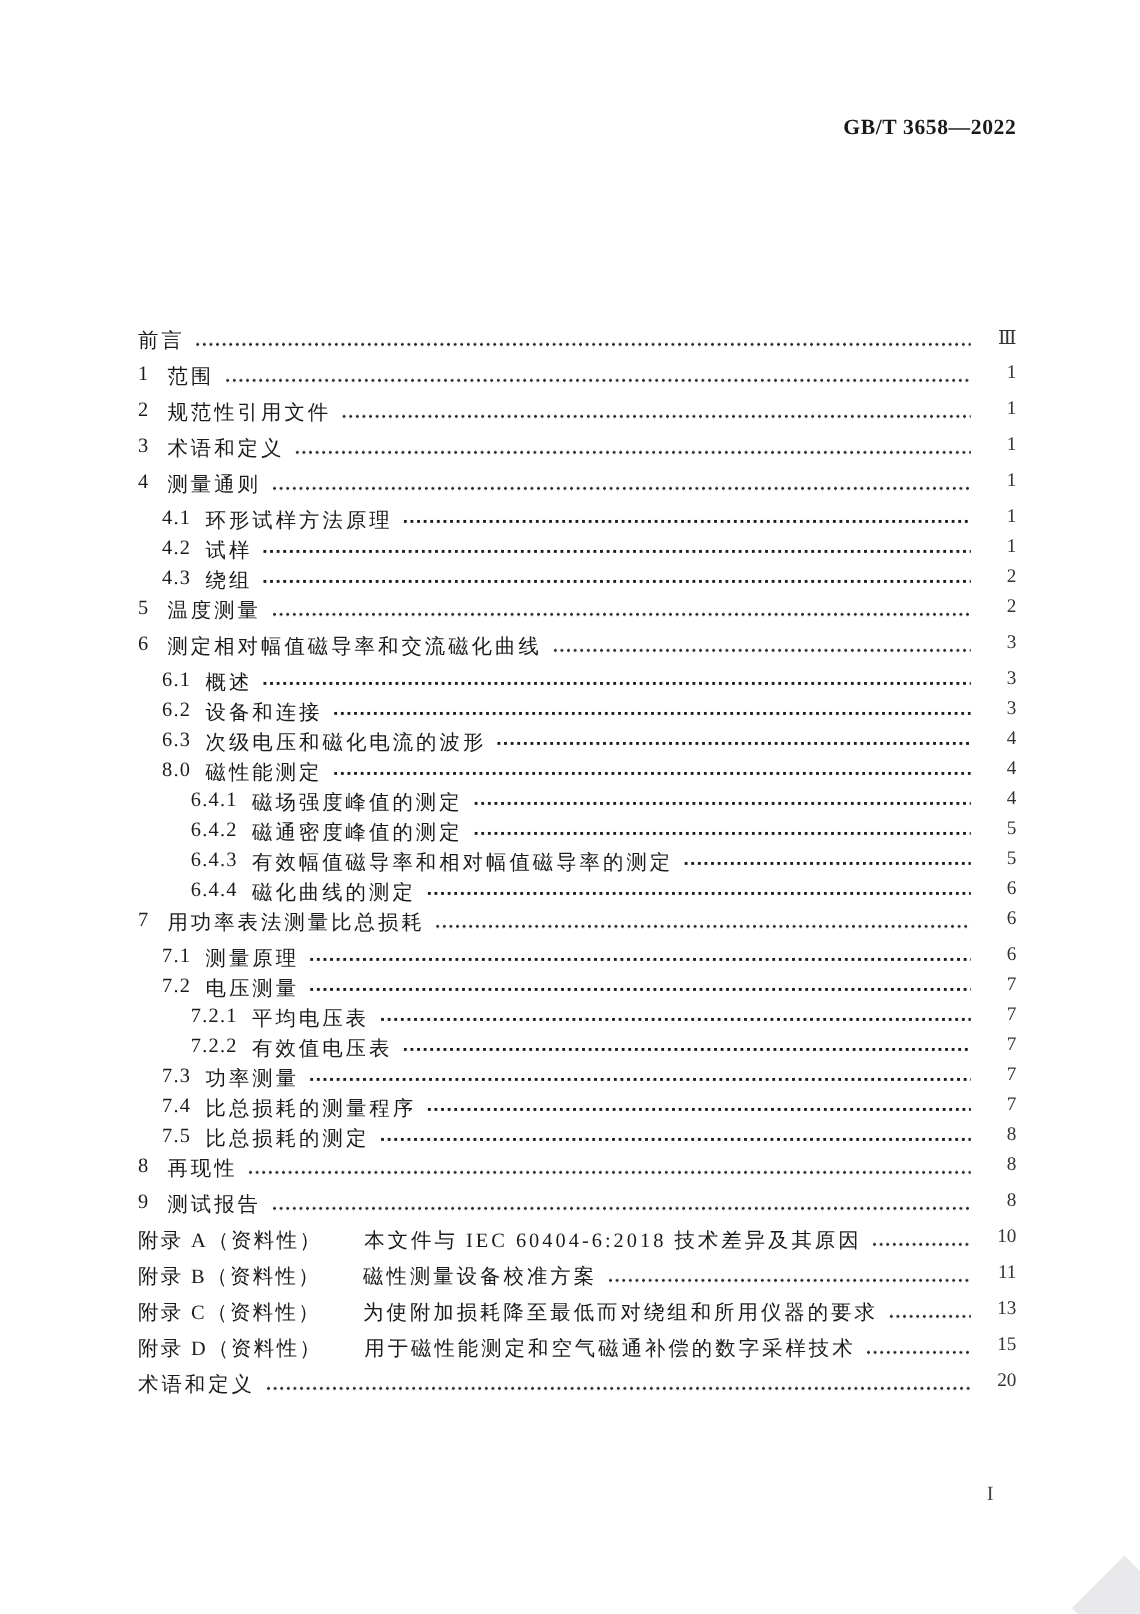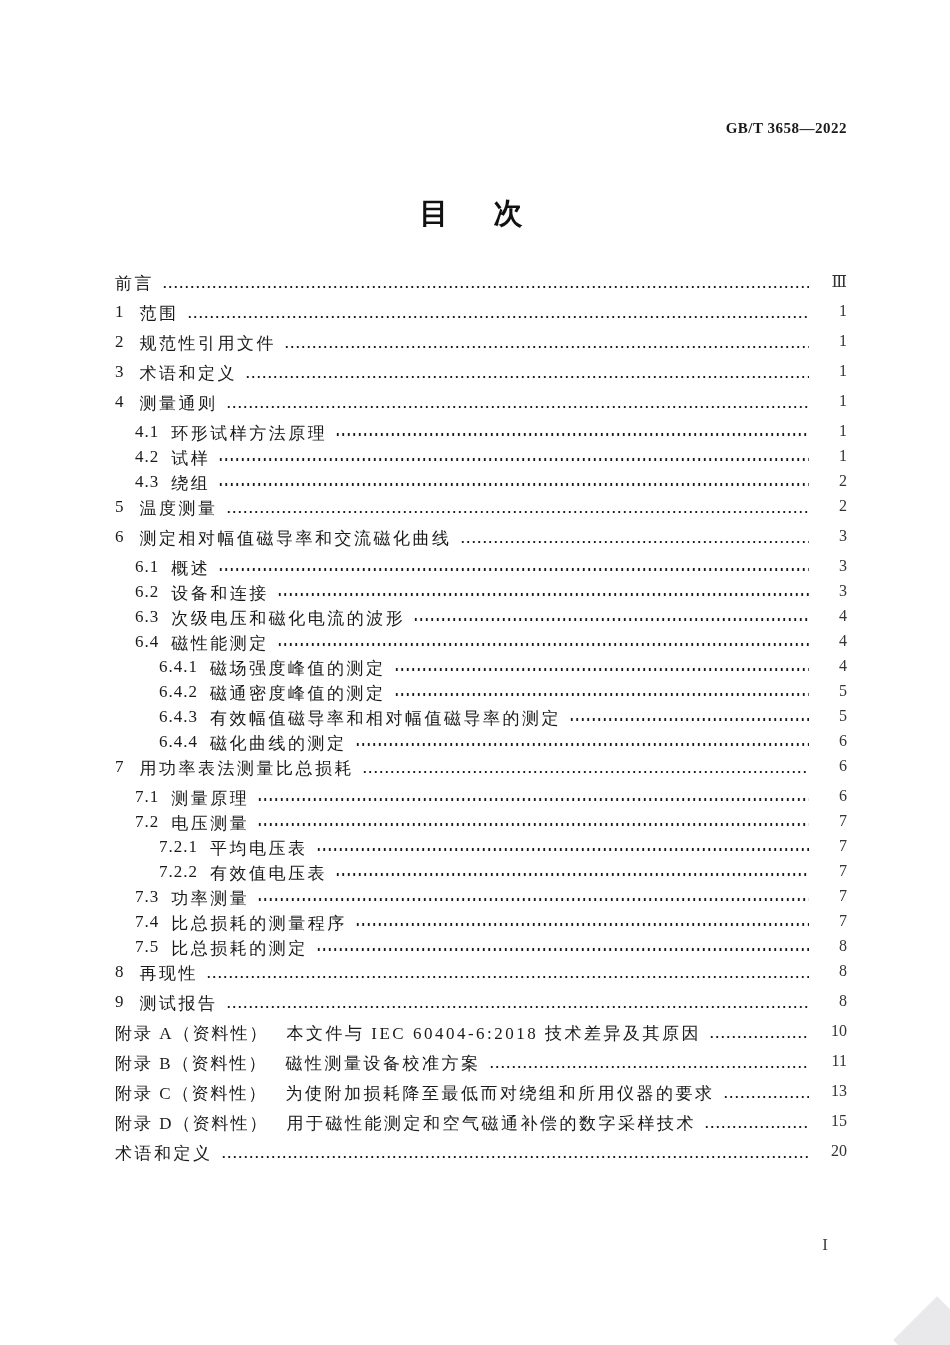--- a/index.html
+++ b/index.html
@@ -12,22 +12,22 @@
   html,body{background:#fff;}
   .page{
     position:relative;
     width:950px;height:1345px;
     background:var(--page-bg);
     overflow:hidden;
     font-family:"Liberation Serif","DejaVu Serif",serif;
     color:var(--text-color);
   }
   .header-code{
-    position:absolute;top:120px;right:103px;
-    font-size:15px;font-weight:bold;
+    position:absolute;top:96px;right:103px;
+    font-size:18px;font-weight:bold;
     letter-spacing:0.5px;
     font-family:"Liberation Serif","DejaVu Serif",serif;
     text-align:center;
   }
   .doc-title{
     position:absolute;top:194px;left:0;width:100%;
     text-align:center;
     font-family:"Liberation Sans","DejaVu Sans",sans-serif;
     font-weight:bold;font-size:29px;
     letter-spacing:8px;
@@ -44,21 +44,21 @@
   .toc-row.level-2{padding-left:20px;height:25px;}
   .toc-row.level-3{padding-left:44px;height:25px;}
   .toc-num{
     flex:0 0 auto;
     margin-right:14px;
     letter-spacing:2px;
     white-space:pre;
   }
   .toc-row.level-2 .toc-num,
   .toc-row.level-3 .toc-num{margin-right:12px;letter-spacing:1px;font-family:Liberation Serif, serif;}
-  .toc-row.appendix .toc-num{margin-right:18px;}
+  .toc-row.appendix .toc-num{margin-right:35px;}
   .toc-label{
     flex:0 0 auto;
     letter-spacing:2.5px;
     white-space:pre;
   }
   .toc-leader{
     flex:1 1 auto;
     height:100%;
     margin:0 8px 0 8px;
     background-image:radial-gradient(circle, var(--dot-color) 1.15px, transparent 1.35px);
@@ -86,21 +86,20 @@
     transform:rotate(45deg);
   }
 </style>
 </head>
 <body>
 
 <div class="page">
 
   <div class="header-code">GB/T 3658—2022</div>
 
-  <div class="doc-title">目　次</div>
 
   <div class="toc">
       <div class="toc-row level-1">
         <span class="toc-label">前言</span>
         <span class="toc-leader"></span>
         <span class="toc-page">Ⅲ</span>
       </div>
       <div class="toc-row level-1">
         <span class="toc-num">1</span>
         <span class="toc-label">范围</span>
@@ -167,21 +166,21 @@
         <span class="toc-leader"></span>
         <span class="toc-page">3</span>
       </div>
       <div class="toc-row level-2">
         <span class="toc-num">6.3</span>
         <span class="toc-label">次级电压和磁化电流的波形</span>
         <span class="toc-leader"></span>
         <span class="toc-page">4</span>
       </div>
       <div class="toc-row level-2">
-        <span class="toc-num">6.4</span>
+        <span class="toc-num">8.0</span>
         <span class="toc-label">磁性能测定</span>
         <span class="toc-leader"></span>
         <span class="toc-page">4</span>
       </div>
       <div class="toc-row level-3">
         <span class="toc-num">6.4.1</span>
         <span class="toc-label">磁场强度峰值的测定</span>
         <span class="toc-leader"></span>
         <span class="toc-page">4</span>
       </div>

